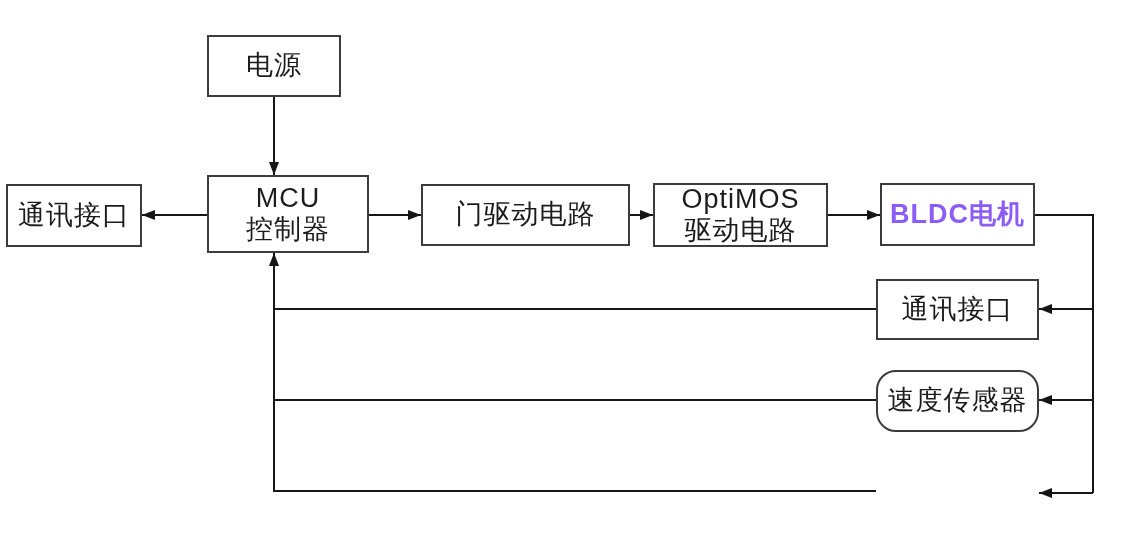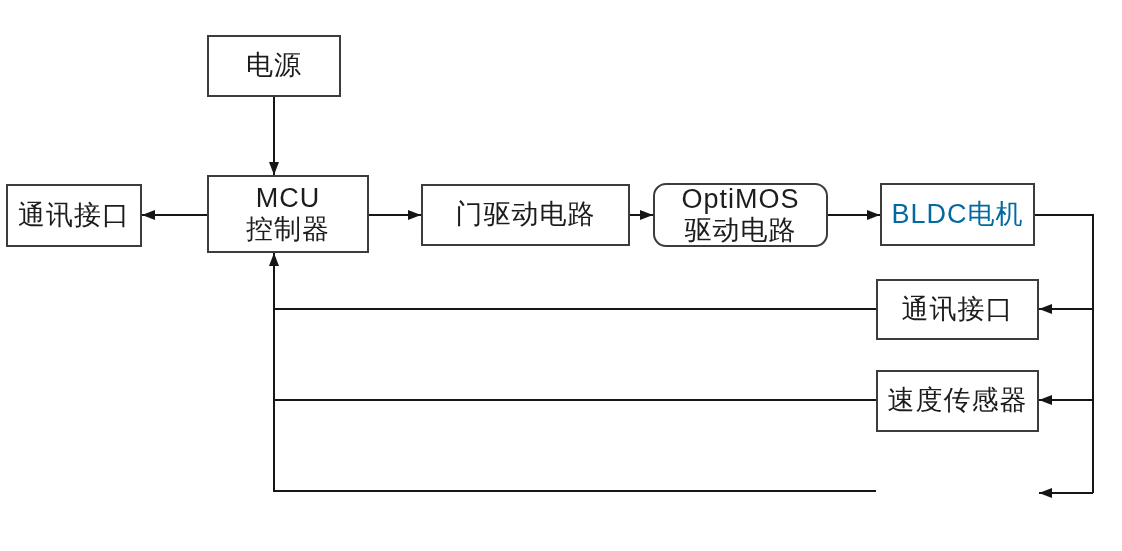--- a/index.html
+++ b/index.html
@@ -70,25 +70,25 @@
     </div>
     <div class="node" style="left: 6px; top: 184px; width: 136px; height: 63px; border-color: rgb(60, 60, 60); color: rgb(28, 28, 28);">
       <span>通讯接口</span>
     </div>
     <div class="node" style="left: 207px; top: 175px; width: 162px; height: 78px; border-color: rgb(60, 60, 60); color: rgb(28, 28, 28);">
       <span>MCU<br>控制器</span>
     </div>
     <div class="node" style="left: 421px; top: 184px; width: 209px; height: 62px; border-color: rgb(60, 60, 60); color: rgb(28, 28, 28);">
       <span>门驱动电路</span>
     </div>
-    <div class="node" style="left: 653px; top: 183px; width: 175px; height: 64px; border-color: rgb(60, 60, 60); color: rgb(28, 28, 28); border-radius: 13px;">
+    <div class="node" style="left: 653px; top: 183px; width: 175px; height: 64px; border-color: rgb(60, 60, 60); color: rgb(28, 28, 28);">
       <span>OptiMOS<br>驱动电路</span>
     </div>
-    <div class="node" style="left: 880px; top: 183px; width: 155px; height: 63px; border-color: rgb(60, 60, 60); color: #0369a1;">
+    <div class="node" style="left: 880px; top: 183px; width: 155px; height: 63px; border-color: rgb(60, 60, 60); color: #8b5cf6; font-weight: bold;">
       <span>BLDC电机</span>
     </div>
     <div class="node" style="left: 876px; top: 279px; width: 163px; height: 61px; border-color: rgb(60, 60, 60); color: rgb(28, 28, 28);">
       <span>通讯接口</span>
     </div>
-    <div class="node" style="left: 876px; top: 370px; width: 163px; height: 62px; border-color: rgb(60, 60, 60); color: rgb(28, 28, 28);">
+    <div class="node" style="left: 876px; top: 370px; width: 163px; height: 62px; border-color: rgb(60, 60, 60); color: rgb(28, 28, 28); border-radius: 20px;">
       <span>速度传感器</span>
     </div>
   </div>
 
 </body></html>

